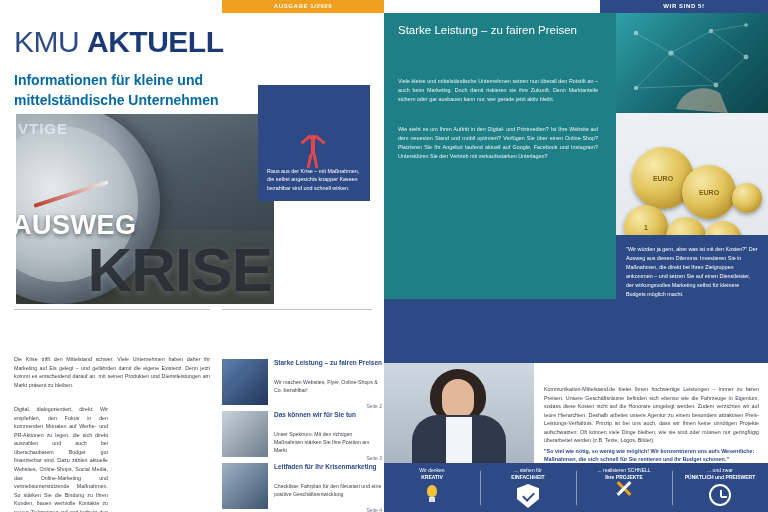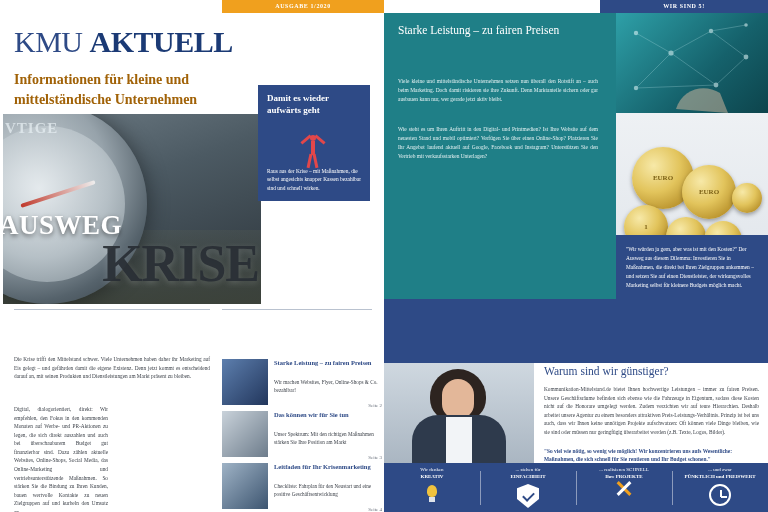--- a/index.html
+++ b/index.html
@@ -6,21 +6,20 @@
   html, body {
     width: 768px; height: 512px;
     font-family: "Liberation Sans", sans-serif;
     background: #ffffff;
     overflow: hidden;
   }
   .page {
     position: relative;
     width: 768px; height: 360px;
     background: #ffffff;
-    font-family: Liberation Serif, serif;
   }
 
   
   .topbar-left {
     position: absolute; left: 222px; top: 0; width: 162px; height: 13px;
     background: #f0a01e;
     color: #ffffff; font-size: 6px; font-weight: bold;
     letter-spacing: .6px; text-align: center; line-height: 13px;
   }
   .topbar-right {
@@ -36,35 +35,35 @@
     background: #ffffff;
   }
   .masthead {
     position: absolute; left: 14px; top: 12px;
     font-size: 30px; letter-spacing: -.5px;
     color: #2e4a86; font-weight: 300;
   }
   .masthead b { font-weight: bold; color: #1b3a75; }
   .subhead {
     position: absolute; left: 14px; top: 57px; width: 240px;
-    font-size: 14px; line-height: 1.45; color: #a16207; font-weight: bold;
+    font-size: 14px; line-height: 1.45; color: #0369a1; font-weight: bold;
   }
 
   
   .callout {
     position: absolute; left: 258px; top: 72px; width: 112px; height: 116px;
     background: #2e4a86; color: #ffffff; padding: 8px 9px;
   }
   .callout-title { font-size: 9px; font-weight: bold; line-height: 1.3; }
   .callout-body { position: absolute; left: 9px; bottom: 9px; right: 9px;
     font-size: 5.4px; line-height: 1.55; }
 
   
   .compass {
-    position: absolute; left: 3px; top: 101px; width: 258px; height: 190px;
+    position: absolute; left: 16px; top: 101px; width: 258px; height: 190px;
     overflow: hidden;
     background: linear-gradient(160deg,#6f7d86 0%,#4c5a63 40%,#2c343a 100%);
   }
   .compass .ring {
     position: absolute; left: -56px; top: -10px; width: 200px; height: 200px;
     border-radius: 50%;
     background: radial-gradient(circle at 40% 35%, #cfd6da 0%, #97a3ab 45%, #55626b 72%, #2b343a 100%);
     box-shadow: 0 0 22px rgba(0,0,0,.45);
   }
   .compass .ring2 {
@@ -78,21 +77,21 @@
     background: linear-gradient(90deg,#c0392b,#eee);
     transform: rotate(-18deg); border-radius: 2px;
   }
   .compass .word-ausweg {
     position: absolute; left: -4px; top: 96px;
     font-size: 27px; font-weight: bold; color: #ffffff; letter-spacing: .5px;
     text-shadow: 0 2px 5px rgba(0,0,0,.55);
   }
   .compass .word-krise {
     position: absolute; right: 2px; top: 120px;
-    font-size: 52px; font-weight: bold; color: rgba(40,46,52,.92);
+    font-size: 62px; font-weight: bold; color: rgba(40,46,52,.92);
     letter-spacing: -1px; text-shadow: 0 2px 6px rgba(255,255,255,.18);
   }
   .compass .word-vtige {
     position: absolute; left: 2px; top: 6px;
     font-size: 15px; font-weight: bold; color: rgba(230,238,242,.75);
     letter-spacing: 1px;
   }
   .compass .ground {
     position: absolute; left: 0; bottom: 0; width: 100%; height: 74px;
     background: linear-gradient(180deg, rgba(90,97,86,.25), rgba(62,68,58,.85));
@@ -265,21 +264,20 @@
       <div class="ground"></div>
       <div class="ring"></div>
       <div class="ring2"></div>
       <div class="needle"></div>
       <div class="word-vtige">VTIGE</div>
       <div class="word-krise">KRISE</div>
       <div class="word-ausweg">AUSWEG</div>
     </div>
 
     <div class="callout">
-      <div class="callout-title">Damit es wieder aufwärts geht</div>
       <div class="callout-body">Raus aus der Krise – mit Maßnahmen, die selbst angesichts knapper Kassen bezahlbar sind und schnell wirken.</div>
     </div>
     <div class="man">
       <div class="head"></div>
         <div class="body"></div>
       <div class="arm-l"></div>
         <div class="arm-r"></div>
       <div class="leg-l"></div>
         <div class="leg-r"></div>
     </div>
@@ -355,21 +353,20 @@
 
     <div class="r-quote-box">"Wir würden ja gern, aber was ist mit den Kosten?" Der Ausweg aus diesem Dilemma: Investieren Sie in Maßnahmen, die direkt bei Ihren Zielgruppen ankommen – und setzen Sie auf einen Dienstleister, der wirkungsvolles Marketing selbst für kleinere Budgets möglich macht.</div>
 
     <div class="r-photo-woman">
       <div class="woman-hair"></div>
       <div class="woman-face"></div>
       <div class="woman-body"></div>
       <div class="woman-shirt"></div>
     </div>
 
-    <div class="r-sec-title">Warum sind wir günstiger?</div>
     <div class="r-sec-body">Kommunikation-Mittelstand.de bietet Ihnen hochwertige Leistungen – immer zu fairen Preisen. Unsere Geschäftsräume befinden sich ebenso wie die Fahrzeuge in Eigentum, sodass diese Kosten nicht auf die Honorare umgelegt werden. Zudem verzichten wir auf teure Hierarchien. Deshalb arbeitet unsere Agentur zu einem besonders attraktiven Preis-Leistungs-Verhältnis. Prinzip ist bei uns auch, dass wir Ihnen keine unnötigen Projekte aufschwatzen: Oft können viele Dinge bleiben, wie sie sind oder müssen nur geringfügig überarbeitet werden (z.B. Texte, Logos, Bilder).</div>
     <div class="r-sec-quote">"So viel wie nötig, so wenig wie möglich! Wir konzentrieren uns aufs Wesentliche: Maßnahmen, die sich schnell für Sie rentieren und Ihr Budget schonen."</div>
 
     <div class="r-bottom">
       <div class="cell" style="left:0;">
         <div class="lbl">Wir denken</div>
         <div class="lbl" style="font-weight:bold">KREATIV</div>
         <div class="ic">
             <div class="bulb">
               <div class="glass"></div>

